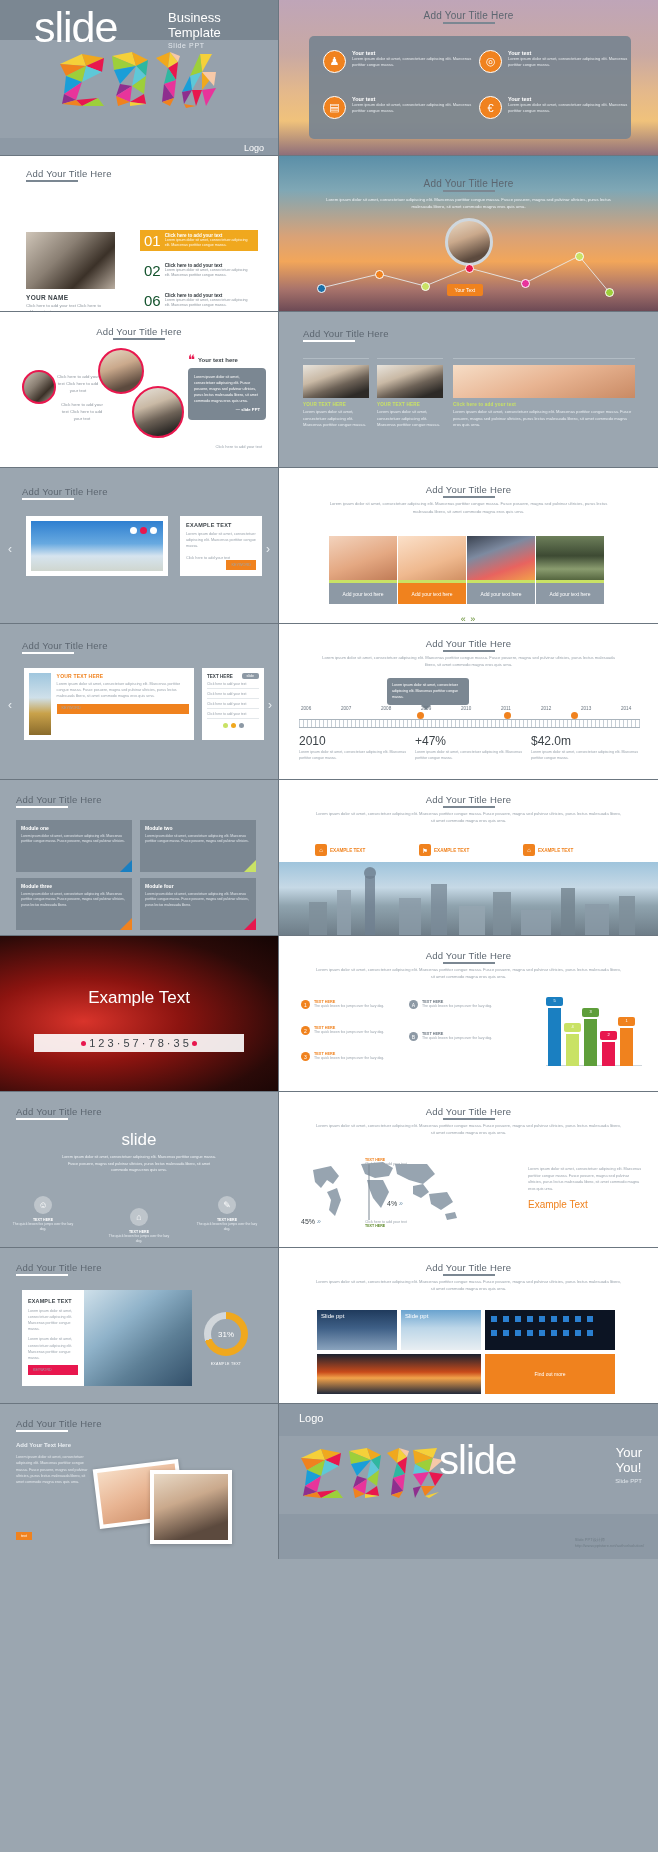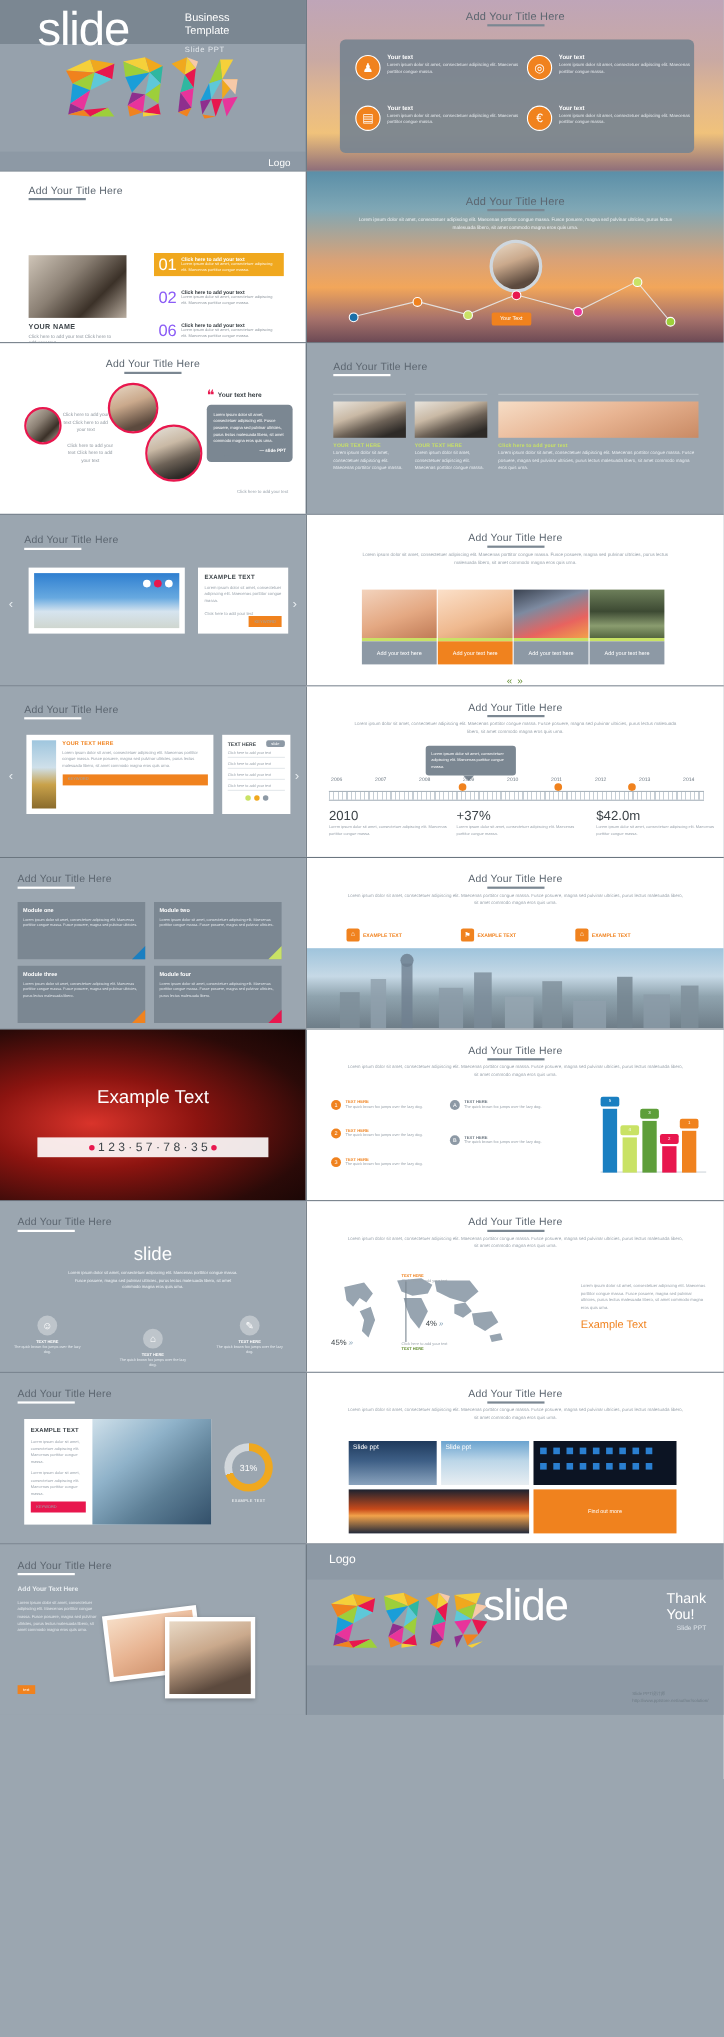--- a/index.html
+++ b/index.html
@@ -44,21 +44,21 @@
   .ph-road  { background:linear-gradient(180deg,#1b2230 0%,#c84a1a 45%,#f2a24a 60%,#22293a 100%); }
   .ph-hands { background:linear-gradient(160deg,#f6ddc6 0%,#e8b492 50%,#c98a64 100%); }
   .ph-girl  { background:linear-gradient(160deg,#e8d9c6 0%,#caa98c 40%,#5c4a3e 80%); }
 
   
   .cover { height:155px; background:#8d99a5; position:relative; }
   .cover .band { position:absolute; left:0; right:0; top:0; height:40px; background:#7b8792; }
   .cover .band2{ position:absolute; left:0; right:0; top:40px; height:98px; background:#96a1ac; }
   .cover .band3{ position:absolute; left:0; right:0; bottom:0; height:17px; background:#8d99a5; }
   .cover .slideword { position:absolute; left:34px; top:6px; font-size:43px; color:#fff; font-weight:300; letter-spacing:-1px; line-height:1; }
-  .cover .biz { position:absolute; left:168px; top:11px; color:#fff; font-size:10px; line-height:1.15; font-weight:300; }
+  .cover .biz { position:absolute; left:168px; top:11px; color:#fff; font-size:13px; line-height:1.15; font-weight:300; }
   .cover .bizs{ position:absolute; left:168px; top:42px; color:#e2e7ec; font-size:7px; letter-spacing:.6px; }
   .year2014 { position:absolute; left:52px; top:50px; width:170px; height:58px; }
 
   
   .r1r { height:155px; position:relative; }
   .r1r .hd { position:absolute; top:10px; left:0; right:0; text-align:center; font-size:10px; }
   .panel { position:absolute; left:30px; top:36px; width:322px; height:103px; background:rgba(120,132,144,.93); border-radius:5px; }
   .icell { position:absolute; width:150px; height:42px; display:flex; gap:6px; }
   .icell .ic { width:23px; height:23px; border-radius:50%; background:#f0821e; border:1.5px solid #fff; flex:0 0 auto;
                display:flex; align-items:center; justify-content:center; color:#fff; font-size:11px; }
@@ -66,21 +66,21 @@
   .icell .tx span { display:block; color:#e6eaee; font-size:4px; line-height:1.45; }
 
   
   .r2l { height:155px; position:relative; background:#fff; }
   .r2l .hd { position:absolute; left:26px; top:12px; font-size:9.5px; }
   .r2l .pic{ position:absolute; left:26px; top:76px; width:89px; height:57px; }
   .r2l .nm { position:absolute; left:26px; top:138px; font-size:6.5px; color:#3d4449; font-weight:700; letter-spacing:.3px; }
   .r2l .nmt{ position:absolute; left:26px; top:147px; font-size:4.3px; color:#8f979f; line-height:1.5; width:80px; }
   .nrow { position:absolute; left:140px; width:118px; height:21px; display:flex; gap:4px; align-items:flex-start; padding:3px 4px; }
   .nrow.hi { background:#f0a81e; }
-  .nrow .num { font-size:15px; font-weight:300; color:#8b5cf6; line-height:1; }
+  .nrow .num { font-size:15px; font-weight:300; color:#14532d; line-height:1; }
   .nrow.hi .num { color:#fff; }
   .nrow .t b { display:block; font-size:4.6px; color:#2f363b; }
   .nrow .t span { display:block; font-size:3.6px; color:#8f979f; line-height:1.5; }
   .nrow.hi .t b { color:#fff; } .nrow.hi .t span{ color:#fff7e8; }
 
   
   .r2r { height:155px; position:relative; }
   .r2r .hd { position:absolute; top:22px; left:0; right:0; text-align:center; font-size:10px; color:#5c6670; }
   .r2r .sub{ position:absolute; top:40px; left:42px; right:42px; text-align:center; font-size:4.3px; color:#eef2f5; line-height:1.7; }
   .avatar { position:absolute; left:50%; margin-left:-24px; top:62px; width:48px; height:48px; border-radius:50%; border:3px solid #cfd7de; overflow:hidden; }
@@ -552,24 +552,24 @@
       <div class="yr" style="left:302px">2013</div>
       <div class="yr" style="left:342px">2014</div>
       <div class="tdot" style="left:138px"></div>
       <div class="tdot" style="left:225px"></div>
       <div class="tdot" style="left:292px"></div>
       <div class="stat" style="left:20px">
         <b>2010</b>
         <span>Lorem ipsum dolor sit amet, consectetuer adipiscing elit. Maecenas porttitor congue massa.</span>
         </div>
       <div class="stat" style="left:136px">
-        <b>+37%</b>
+        <b>+47%</b>
         <span>Lorem ipsum dolor sit amet, consectetuer adipiscing elit. Maecenas porttitor congue massa.</span>
         </div>
-      <div class="stat" style="left:263px">
+      <div class="stat" style="left:252px">
         <b>$42.0m</b>
         <span>Lorem ipsum dolor sit amet, consectetuer adipiscing elit. Maecenas porttitor congue massa.</span>
         </div>
     </div>
   </div>
 
   <div class="row">
 
     <div class="slide sL r6l grayslide">
       <div class="hd ttl u uw">Add Your Title Here</div>
@@ -874,21 +874,21 @@
             <polygon points="120,18 134,26 118,28" fill="#5ec8d8"></polygon>
           <polygon points="134,26 148,28 140,40" fill="#e8174e"></polygon>
             <polygon points="118,28 134,26 126,40" fill="#e8349b"></polygon>
           <polygon points="126,40 140,40 130,50" fill="#f0821e"></polygon>
             <polygon points="118,42 126,40 120,52" fill="#8e2f8e"></polygon>
           <polygon points="130,50 144,46 134,52" fill="#f5d03a"></polygon>
             <polygon points="138,12 148,14 134,26" fill="#f7c9a8"></polygon>
         </g>
       </svg>
       <div class="sw">slide</div>
-      <div class="ty" style="white-space:pre-line">Thank
+      <div class="ty" style="white-space:pre-line">Your
 You!</div>
       <div class="tys">Slide PPT</div>
       <div class="cred" style="white-space:pre-line">Slide PPT设计师
 http://www.pptstore.net/author/solution/</div>
     </div>
   </div>
 
 </div>
 
 </body></html>

